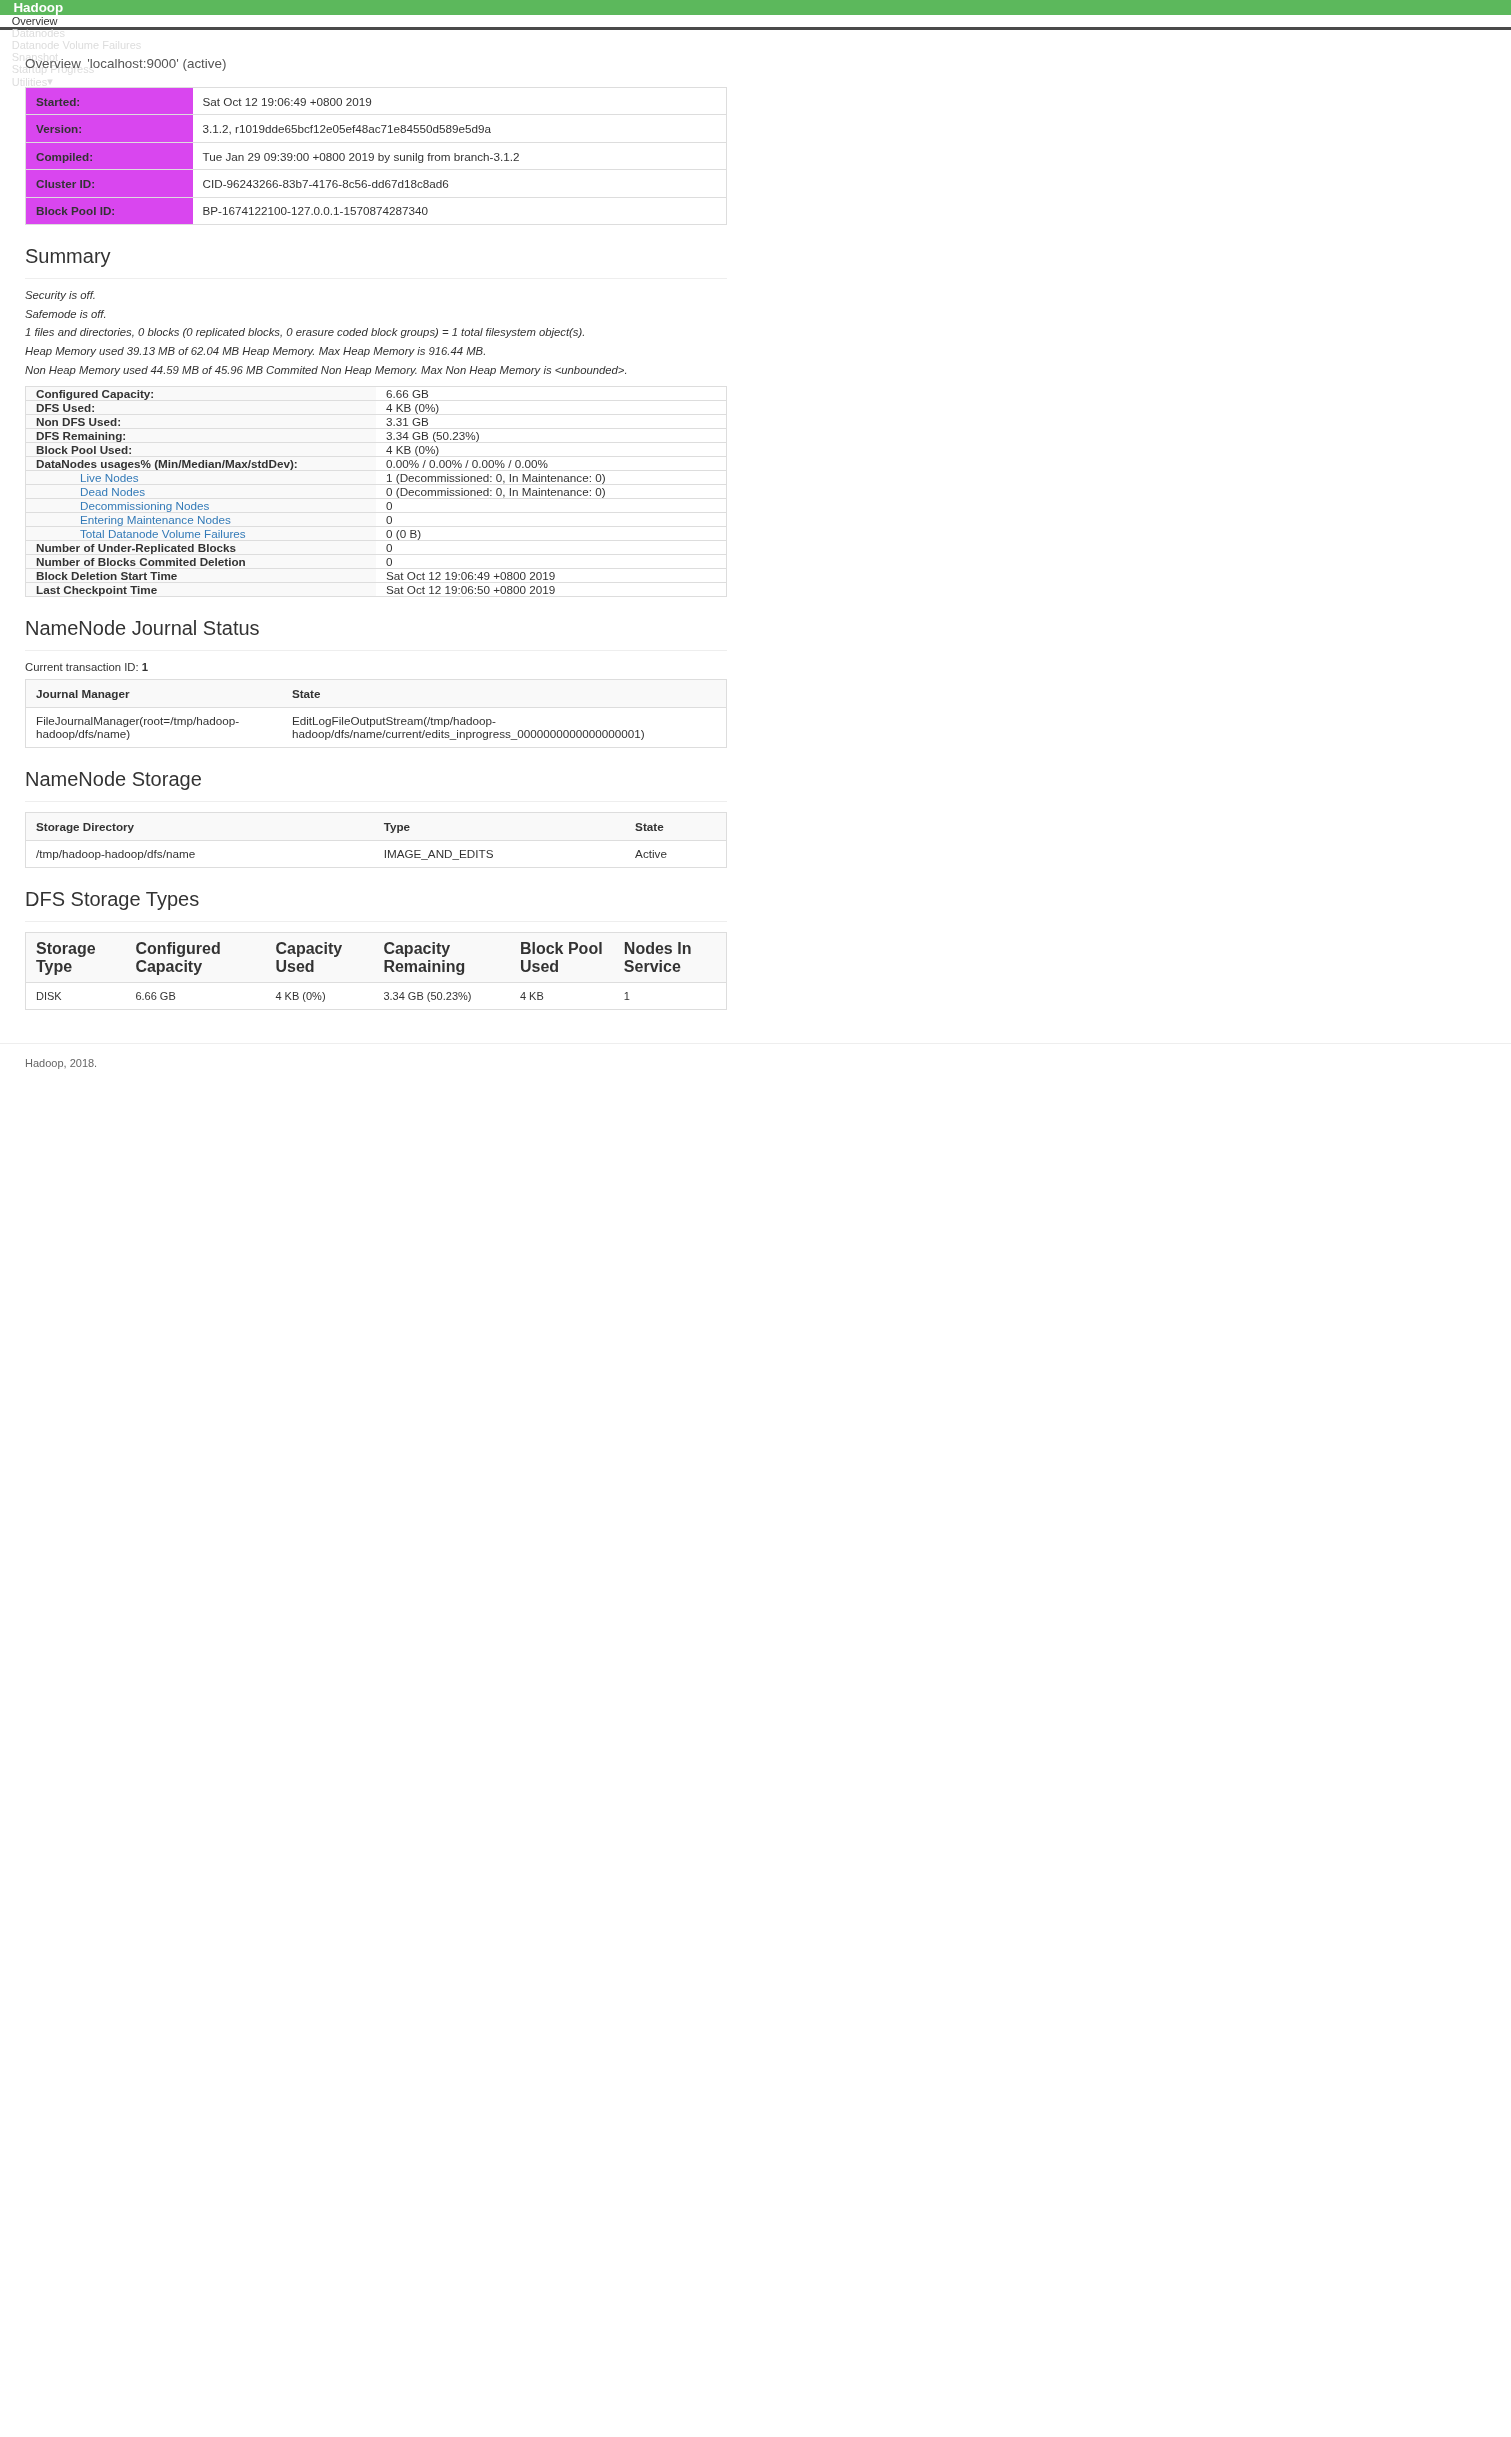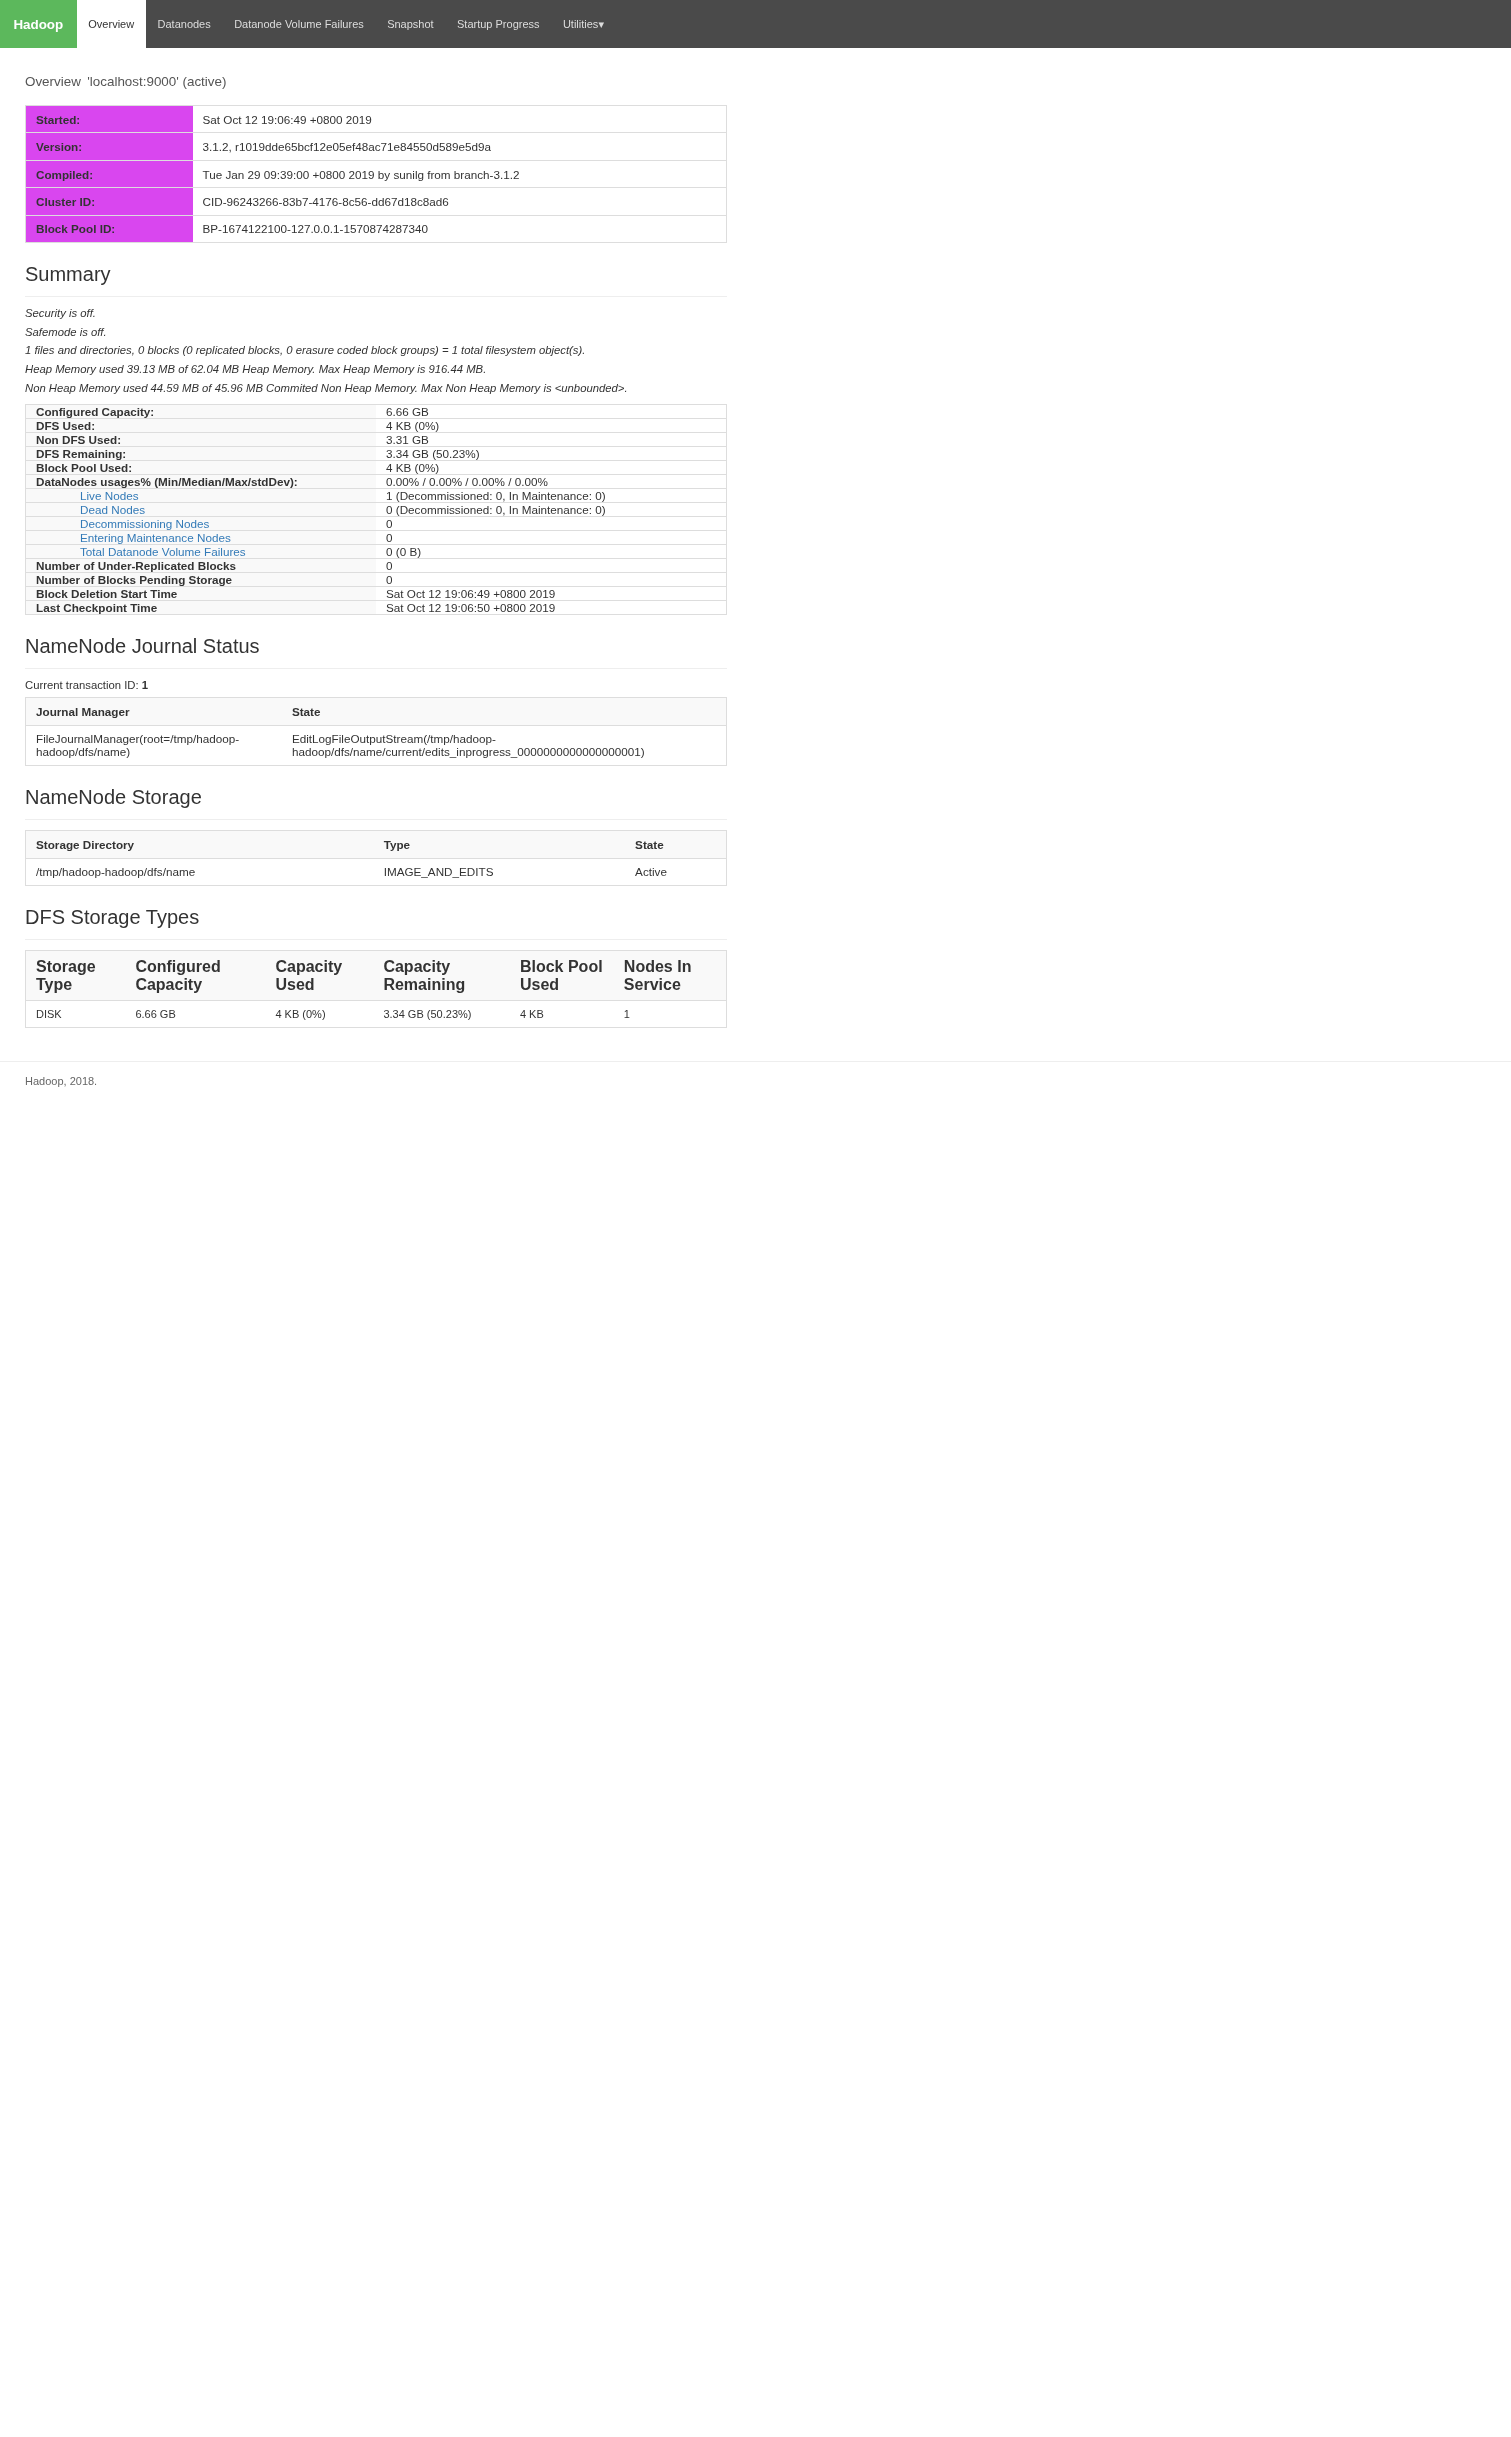--- a/index.html
+++ b/index.html
@@ -1,19 +1,19 @@
 <!DOCTYPE html>
 <html style="font-size:13.4px"><head>
   <meta charset="utf-8">
   <style>
     * { box-sizing: border-box; margin: 0; padding: 0; }
     body { font-family: Arial, Helvetica, sans-serif; font-size: 11.7px; color: #333; background: #fff; }
 
     
-    nav { background: #4a4a4a; display: flex; align-items: stretch; height: 48px; }
+    nav { background: #4a4a4a; display: flex; align-items: stretch; height: 30px; flex-direction: column; }
     .nav-brand { background: #5cb85c; color: #fff; font-weight: bold; font-size: 13.4px; padding: 0 13.4px; display: flex; align-items: center; }
     .nav-item { color: #ddd; padding: 0 11.7px; display: flex; align-items: center; font-size: 11px; cursor: pointer; text-decoration: none; }
     .nav-item.active { background: #fff; color: #333; }
     .nav-item.dropdown::after { content: " ▾"; }
 
     
     .content { padding: 16.7px 25px; max-width: 752px; }
 
     h1.page-title { font-size: 23.4px; font-weight: 300; margin-bottom: 13.4px; }
     h1.page-title span { font-size: 13.4px; font-weight: normal; color: #555; }
@@ -160,21 +160,21 @@
         </tr>
         <tr>
           <td class="link-label"><a href="#">Total Datanode Volume Failures</a></td>
           <td>0 (0 B)</td>
         </tr>
         <tr>
           <td>Number of Under-Replicated Blocks</td>
           <td>0</td>
         </tr>
         <tr>
-          <td>Number of Blocks Pending Storage</td>
+          <td>Number of Blocks Commited Deletion</td>
           <td>0</td>
         </tr>
         <tr>
           <td>Block Deletion Start Time</td>
           <td>Sat Oct 12 19:06:49 +0800 2019</td>
         </tr>
         <tr>
           <td>Last Checkpoint Time</td>
           <td>Sat Oct 12 19:06:50 +0800 2019</td>
         </tr>

